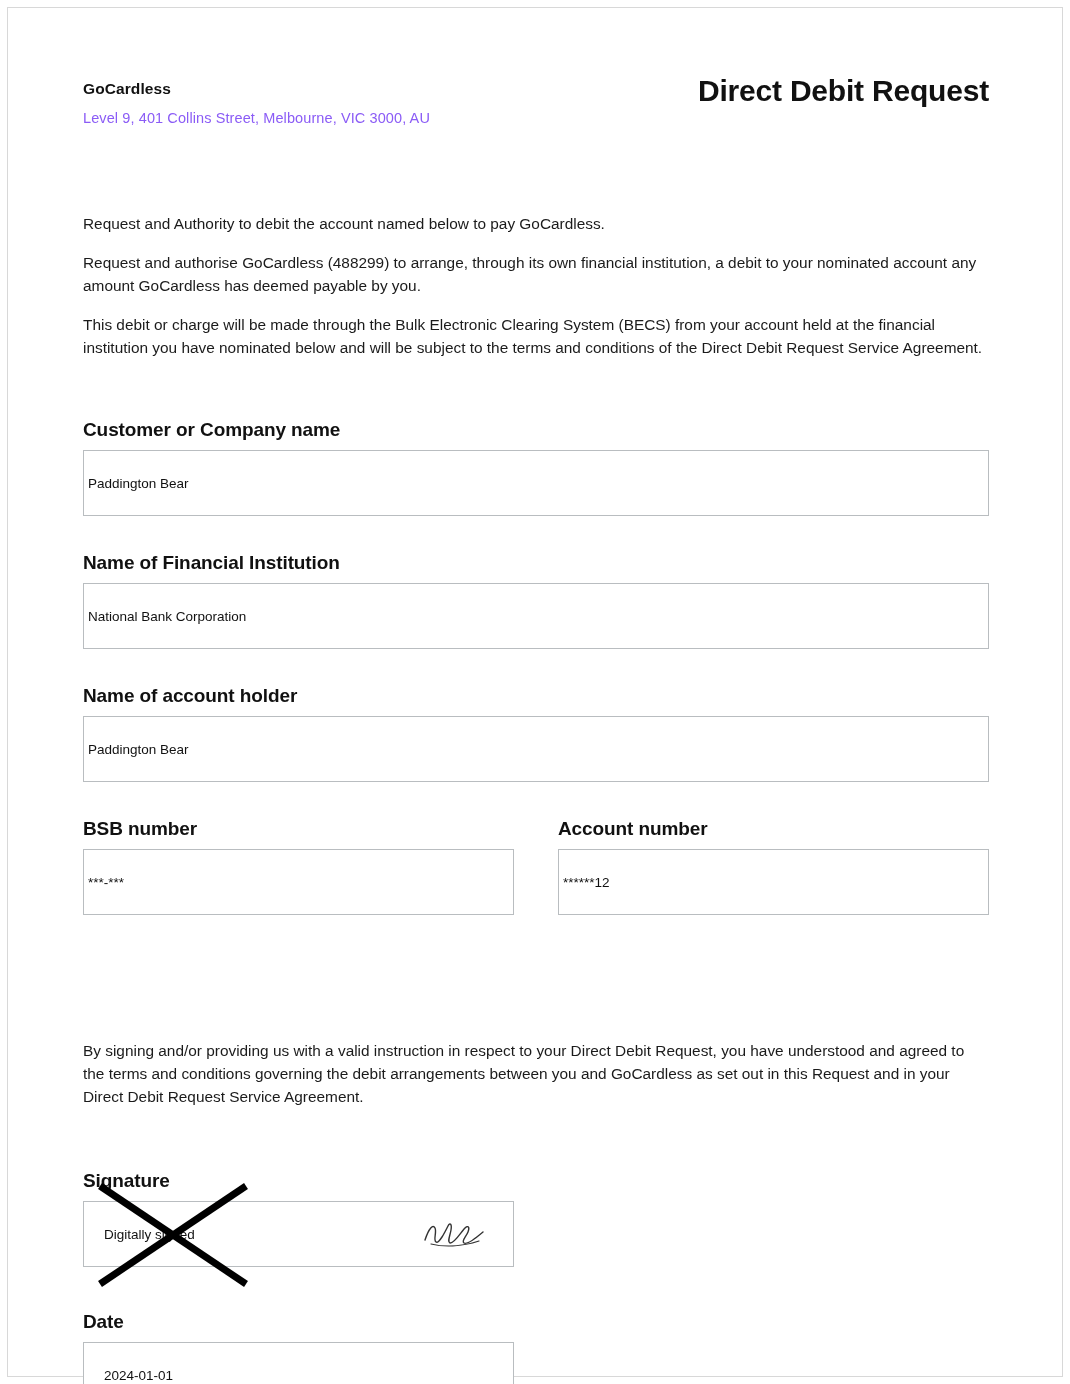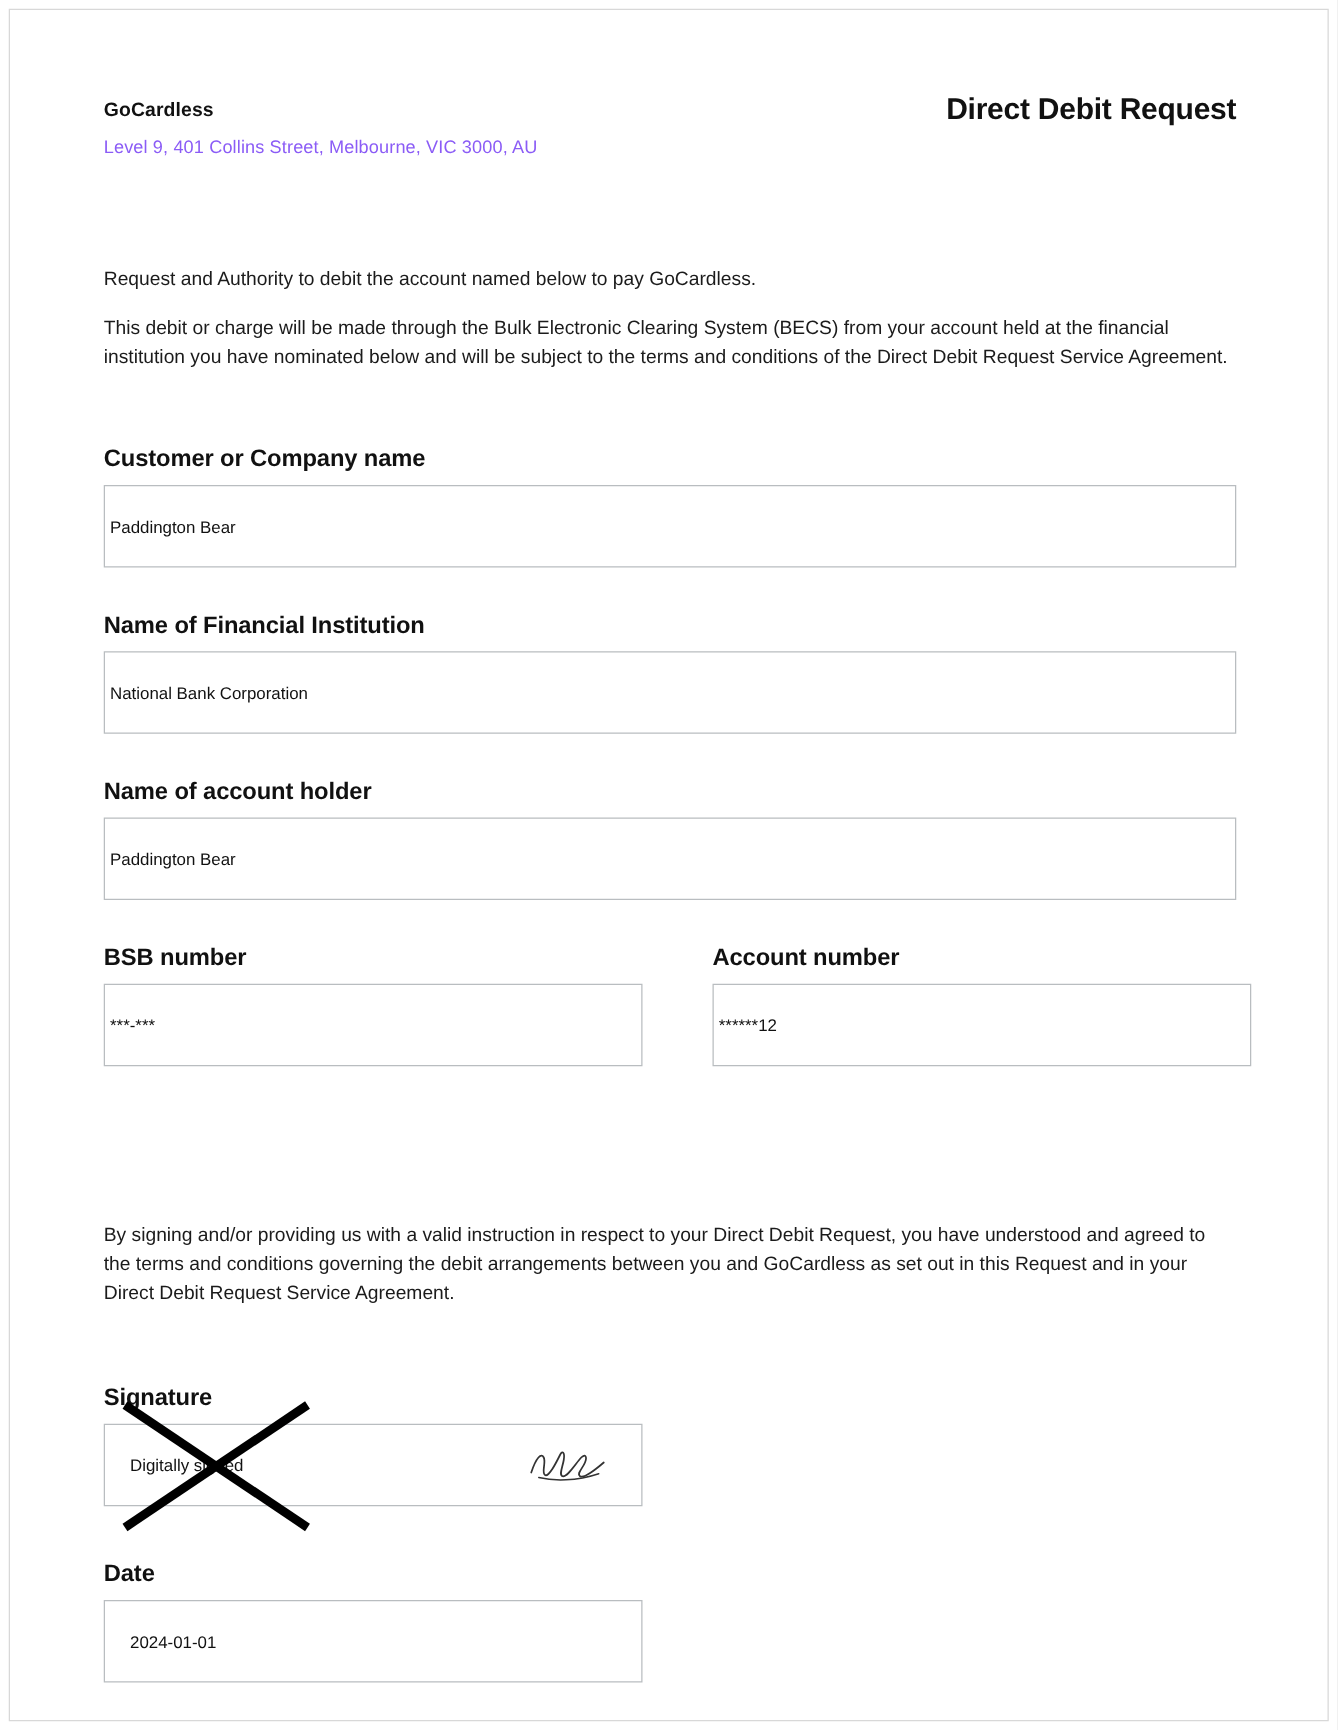--- a/index.html
+++ b/index.html
@@ -50,21 +50,21 @@
   .brand-address {
     margin-top: 12px;
     font-size: 14.5px;
     color: #8b5cf6;
     letter-spacing: 0.1px;
   }
   .doc-title {
     position: absolute;
     right: 0;
     top: -6px;
-    font-size: 24px;
+    font-size: 30px;
     font-weight: bold;
     color: #111111;
     letter-spacing: -0.2px;
   }
 
   
   .intro {
     margin-top: 62px;
   }
   .para {
@@ -96,21 +96,21 @@
     padding-left: 4px;
     margin-bottom: 36px;
     background: #ffffff;
   }
   .field-value {
     font-size: 13.5px;
     color: #111111;
   }
   .row {
     display: flex;
-    gap: 56px;
+    gap: 44px;
   }
   .col {
     width: 431px;
   }
   .col .field-box { width: 431px; }
 
   
   .consent {
     margin-top: 88px;
   }
@@ -161,20 +161,21 @@
     <div class="content">
 
       <div class="header">
         <div class="brand-name">GoCardless</div>
         <div class="brand-address">Level 9, 401 Collins Street, Melbourne, VIC 3000, AU</div>
         <div class="doc-title">Direct Debit Request</div>
       </div>
 
       <div class="intro">
         <div class="para">Request and Authority to debit the account named below to pay GoCardless.</div>
+        <div class="para">Request and authorise GoCardless (488299) to arrange, through its own financial institution, a debit to your nominated account any amount GoCardless has deemed payable by you.</div>
         <div class="para">This debit or charge will be made through the Bulk Electronic Clearing System (BECS) from your account held at the financial institution you have nominated below and will be subject to the terms and conditions of the Direct Debit Request Service Agreement.</div>
       </div>
 
       <div class="fields">
 
         <div>
           <div class="field-label">Customer or Company name</div>
           <div class="field-box">
             <span class="field-value">Paddington Bear</span>
           </div>

